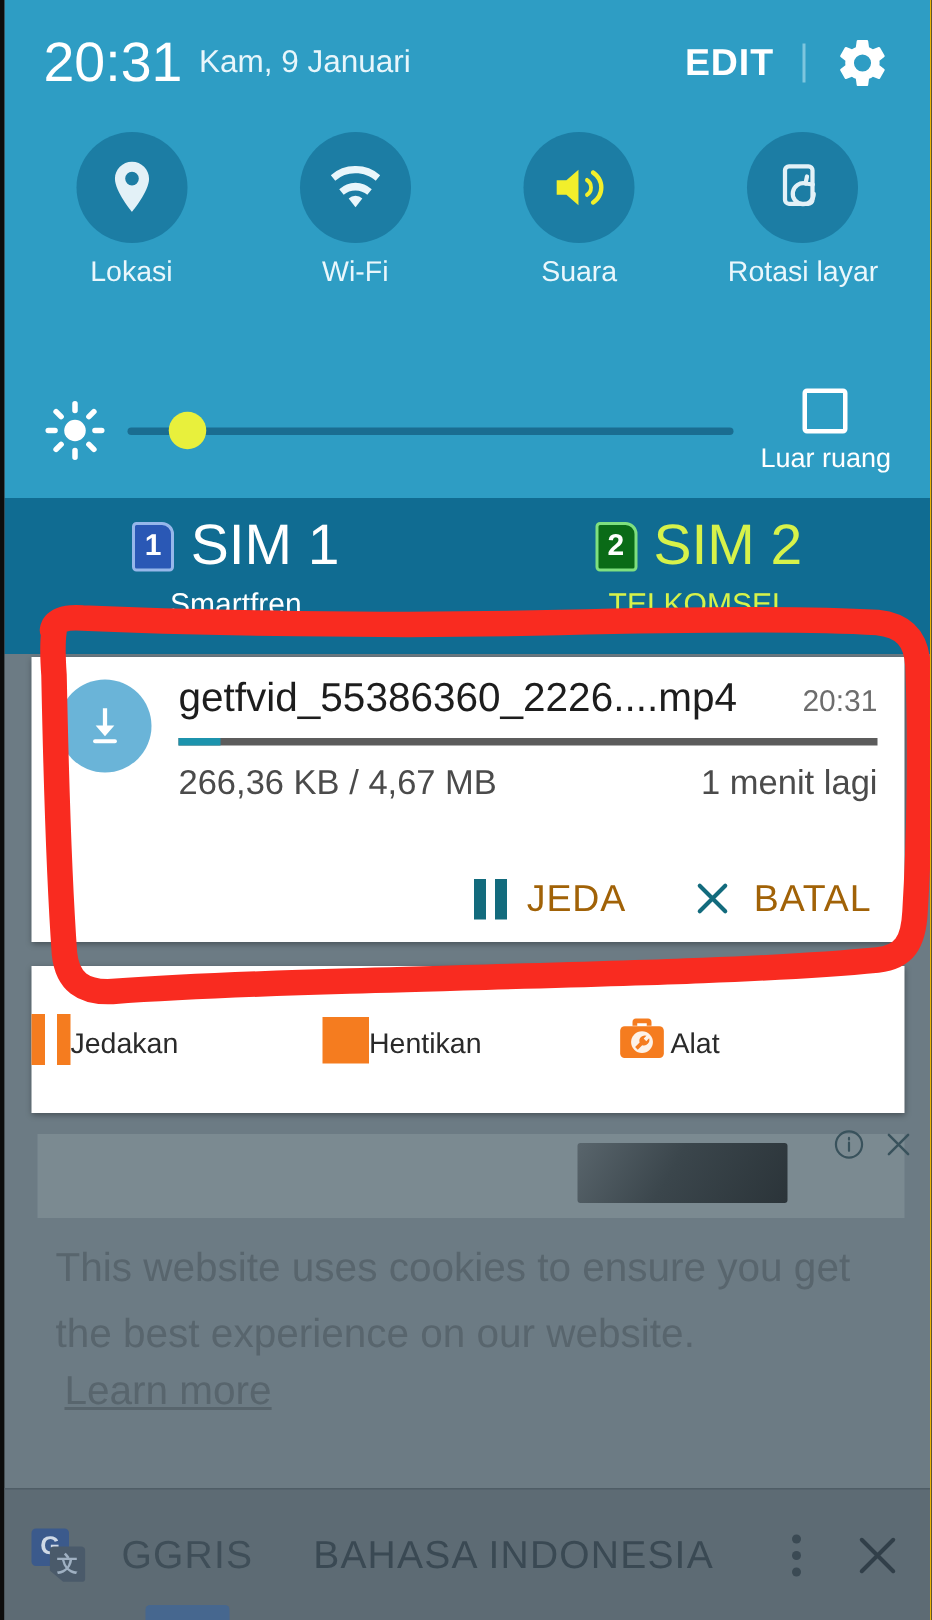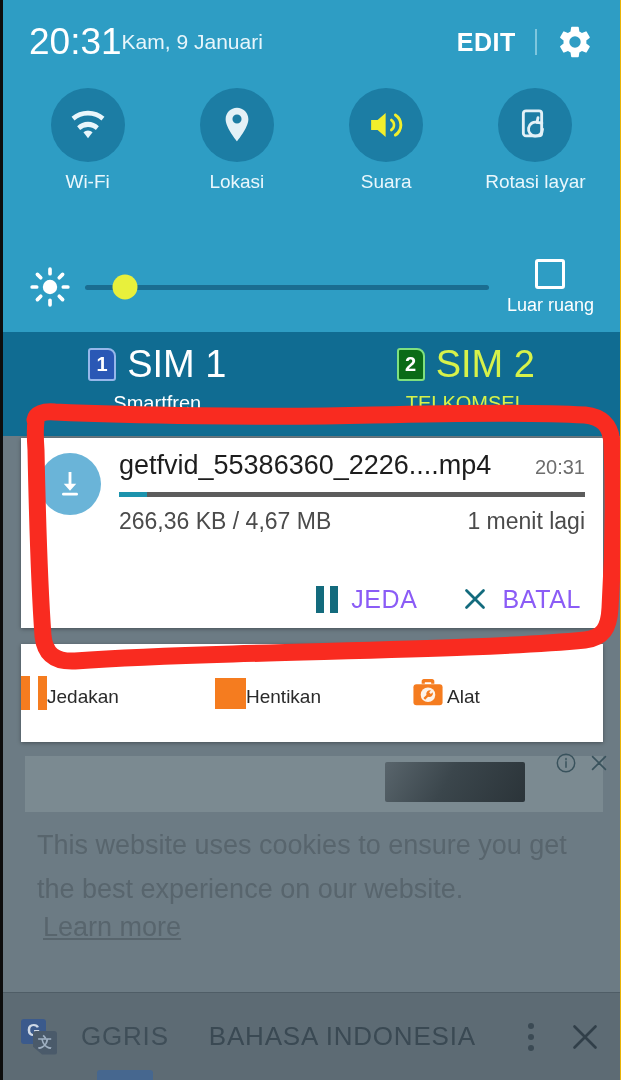--- a/index.html
+++ b/index.html
@@ -42,20 +42,21 @@
   }
   .clock {
     color: #ffffff;
     font-size: 37px;
     letter-spacing: 0px;
     font-weight: 400;
   }
   .datetext {
     color: #e8f6fb;
     font-size: 21px;
+    margin-left: 11px;
     font-weight: 400;
   }
   .status-spacer { flex: 1; }
   .edit-btn {
     color: #ffffff;
     font-size: 25px;
     font-weight: 700;
     letter-spacing: 0.6px;
   }
   .vdivider {
@@ -282,21 +283,21 @@
     display: flex;
     align-items: center;
   }
   .dl-action {
     display: flex;
     align-items: center;
     margin-left: 42px;
     cursor: pointer;
   }
   .dl-action-label {
-    color: #8b5cf6;
+    color: #a16207;
     font-size: 25px;
     font-weight: 500;
     letter-spacing: 0.6px;
     margin-left: 13px;
   }
   .pause-bars {
     display: flex;
     gap: 6px;
   }
   .pause-bars span {
@@ -505,36 +506,36 @@
         <svg class="gear-icon" viewBox="0 0 24 24" fill="#ffffff">
           <path d="M19.14 12.94a7.07 7.07 0 0 0 0-1.88l2.03-1.58a.5.5 0 0 0 .12-.64l-1.92-3.32a.5.5 0 0 0-.6-.22l-2.39.96a7.03 7.03 0 0 0-1.63-.94l-.36-2.54a.5.5 0 0 0-.5-.42h-3.84a.5.5 0 0 0-.5.42l-.36 2.54c-.59.24-1.13.56-1.63.94l-2.39-.96a.5.5 0 0 0-.6.22L2.65 8.84a.5.5 0 0 0 .12.64l2.03 1.58a7.07 7.07 0 0 0 0 1.88l-2.03 1.58a.5.5 0 0 0-.12.64l1.92 3.32c.13.22.38.3.6.22l2.39-.96c.5.38 1.04.7 1.63.94l.36 2.54c.04.24.25.42.5.42h3.84c.25 0 .46-.18.5-.42l.36-2.54c.59-.24 1.13-.56 1.63-.94l2.39.96c.22.08.47 0 .6-.22l1.92-3.32a.5.5 0 0 0-.12-.64l-2.03-1.58zM12 15.6A3.6 3.6 0 1 1 12 8.4a3.6 3.6 0 0 1 0 7.2z"></path>
         </svg>
       </div>
     </div>
 
     <div class="toggles">
 
       <div class="toggle">
         <div class="toggle-circle">
+          <svg width="42" height="42" viewBox="0 0 24 24" fill="#e3f1f7">
+            <path d="M12 2.2c-3.6 0-6.5 2.9-6.5 6.5 0 4.9 6.5 12.6 6.5 12.6s6.5-7.7 6.5-12.6c0-3.6-2.9-6.5-6.5-6.5zm0 9a2.6 2.6 0 1 1 0-5.2 2.6 2.6 0 0 1 0 5.2z"></path>
+          </svg>
+        </div>
+        <div class="toggle-label">Lokasi</div>
+      </div>
+
+      <div class="toggle">
+        <div class="toggle-circle">
           <svg width="42" height="42" viewBox="0 0 24 24" fill="#e9f6fb">
             <path d="M12 19.5l2.6-3.3a3.7 3.7 0 0 0-5.2 0L12 19.5z"></path>
             <path d="M12 13.1c1.7 0 3.3.6 4.5 1.7l1.7-2.1A9.3 9.3 0 0 0 12 10.2a9.3 9.3 0 0 0-6.2 2.5l1.7 2.1a6.7 6.7 0 0 1 4.5-1.7z"></path>
             <path d="M12 6.6c2.9 0 5.6 1 7.7 2.8l1.7-2.1A13.9 13.9 0 0 0 12 3.8 13.9 13.9 0 0 0 2.6 7.3l1.7 2.1A11.6 11.6 0 0 1 12 6.6z"></path>
           </svg>
         </div>
         <div class="toggle-label">Wi-Fi</div>
-      </div>
-
-      <div class="toggle">
-        <div class="toggle-circle">
-          <svg width="42" height="42" viewBox="0 0 24 24" fill="#e3f1f7">
-            <path d="M12 2.2c-3.6 0-6.5 2.9-6.5 6.5 0 4.9 6.5 12.6 6.5 12.6s6.5-7.7 6.5-12.6c0-3.6-2.9-6.5-6.5-6.5zm0 9a2.6 2.6 0 1 1 0-5.2 2.6 2.6 0 0 1 0 5.2z"></path>
-          </svg>
-        </div>
-        <div class="toggle-label">Lokasi</div>
       </div>
 
       <div class="toggle">
         <div class="toggle-circle">
           <svg width="42" height="42" viewBox="0 0 24 24" fill="#f2ef2b">
             <path d="M3.5 9.2v5.6h3.7l4.6 4V5.2l-4.6 4H3.5z"></path>
             <path d="M15.1 8.3a.9.9 0 0 0-.3 1.7 2.4 2.4 0 0 1 0 4 .9.9 0 0 0 .3 1.7 4.2 4.2 0 0 0 0-7.4z"></path>
             <path d="M17.6 5.4a.9.9 0 0 0-.7 1.6 5.9 5.9 0 0 1 0 10 .9.9 0 0 0 .7 1.6 7.7 7.7 0 0 0 0-13.2z"></path>
           </svg>
         </div>

